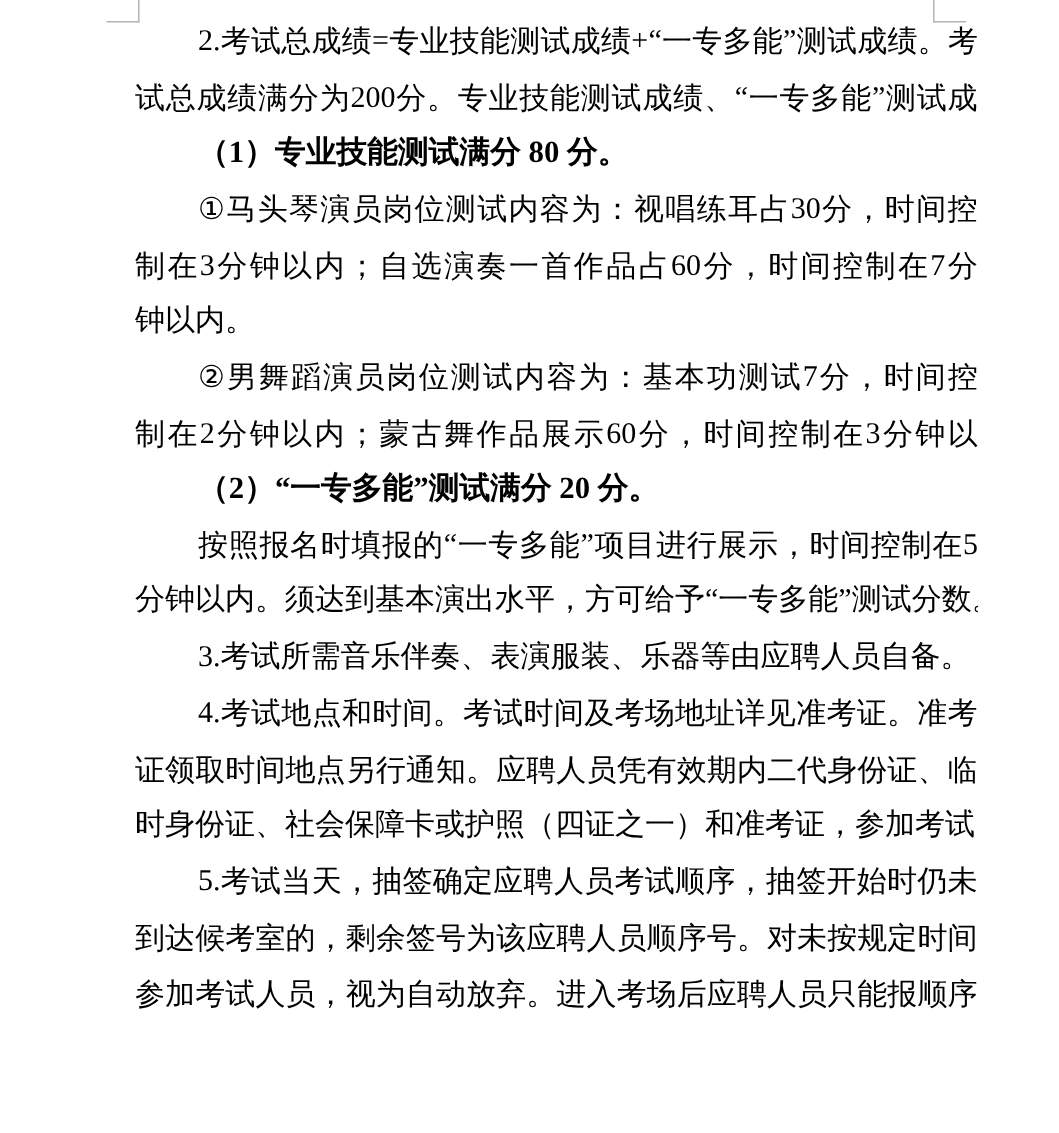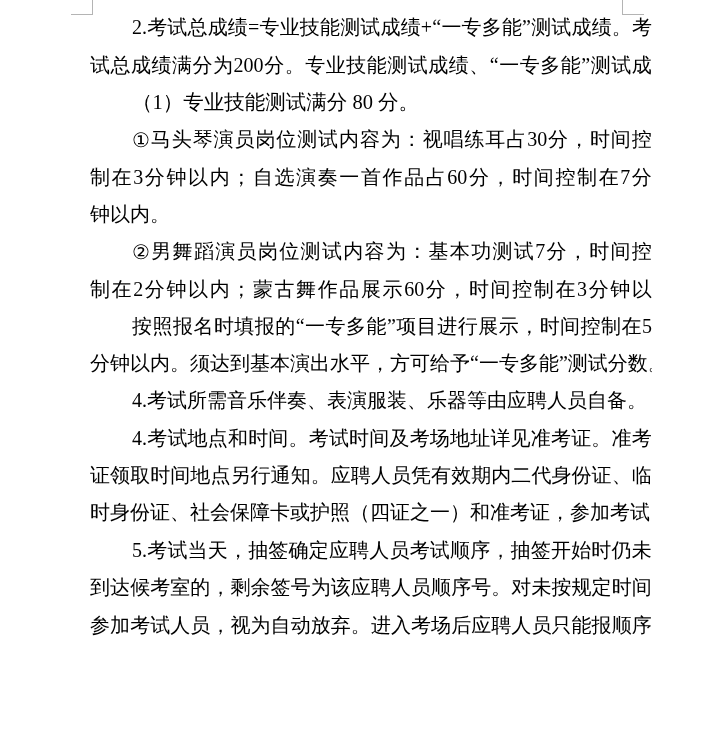--- a/index.html
+++ b/index.html
@@ -25,21 +25,21 @@
     box-sizing:border-box;
     width:100%;
     height:37.35px;
     line-height:37.35px;
     font-size:20px;
     overflow:hidden;
     white-space:nowrap;
     text-align:left;
   }
   .line.indent{padding-left:42px;}
-  .line.bold{font-weight:400;font-size:20.5px;}
+  .line.bold{font-weight:700;font-size:20.5px;}
   .line.j{
     display:flex;
     justify-content:space-between;
     align-items:center;
   }
   .line.j span{display:inline-block;line-height:normal;}
 </style>
 </head>
 <body>
 
@@ -214,20 +214,21 @@
         <span>时</span>
         <span>间</span>
         <span>控</span>
         <span>制</span>
         <span>在</span>
         <span>3</span>
         <span>分</span>
         <span>钟</span>
         <span>以</span>
       </div>
+      <div class="line indent bold">（2）“一专多能”测试满分 20 分。</div>
       <div class="line indent j">
         <span>按</span>
         <span>照</span>
         <span>报</span>
         <span>名</span>
         <span>时</span>
         <span>填</span>
         <span>报</span>
         <span>的</span>
         <span>“</span>
@@ -244,21 +245,21 @@
         <span>示</span>
         <span>，</span>
         <span>时</span>
         <span>间</span>
         <span>控</span>
         <span>制</span>
         <span>在</span>
         <span>5</span>
       </div>
       <div class="line">分钟以内。须达到基本演出水平，方可给予“一专多能”测试分数。</div>
-      <div class="line indent">4.考试所需音乐伴奏、表演服装、乐器等由应聘人员自备。</div>
+      <div class="line indent">3.考试所需音乐伴奏、表演服装、乐器等由应聘人员自备。</div>
       <div class="line indent j">
         <span>4.</span>
         <span>考</span>
         <span>试</span>
         <span>地</span>
         <span>点</span>
         <span>和</span>
         <span>时</span>
         <span>间</span>
         <span>。</span>

